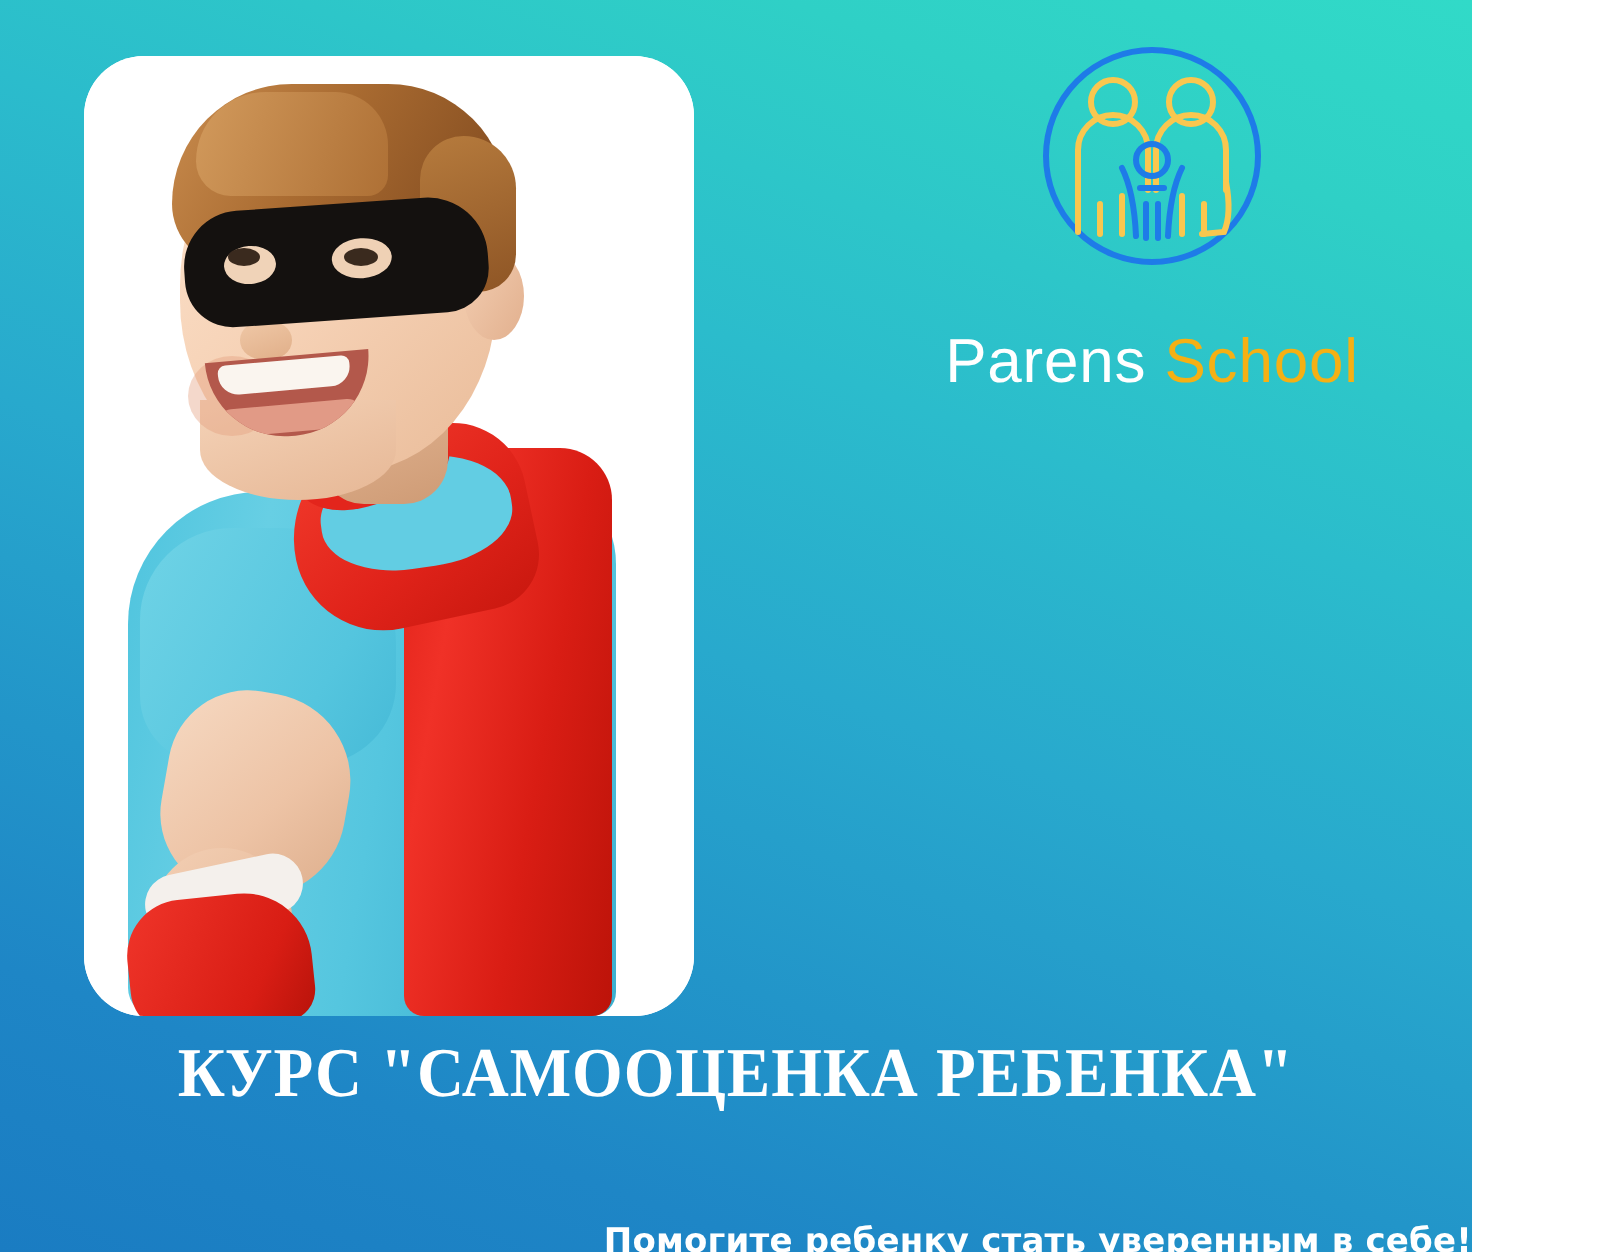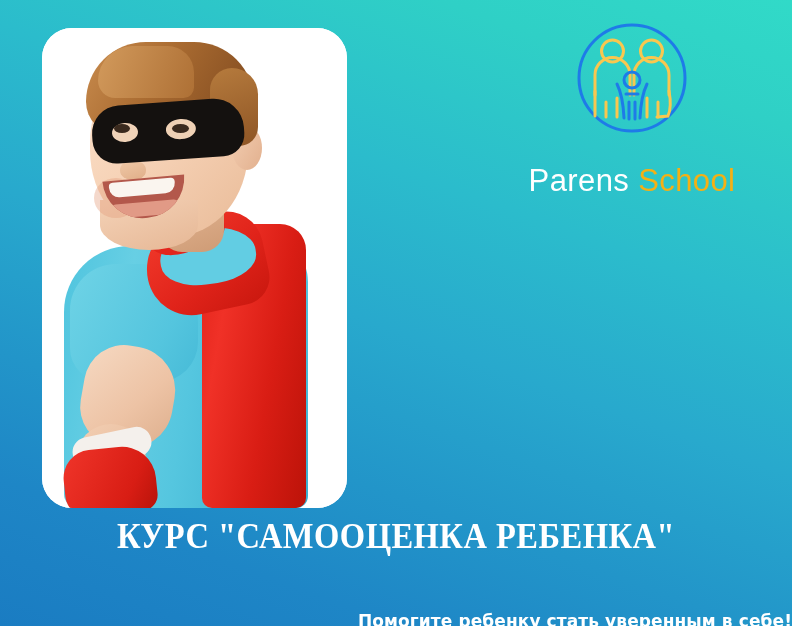--- a/index.html
+++ b/index.html
@@ -7,21 +7,21 @@
     margin: 0;
     padding: 0;
     background: #ffffff;
   }
   body {
     font-family: "Liberation Sans", sans-serif;
   }
 
   .promo-banner {
     position: relative;
-    width: 792px;
+    width: 736px;
     height: 626px;
     overflow: hidden;
     
     background: linear-gradient(200deg, #31DAC8 0%, #2FD0C6 14%, #2BBCCC 34%, #28A9CD 52%, #2295C9 70%, #1E86C6 84%, #1A7CC2 100%);
   }
 
   
   .photo-card {
     position: absolute;
     left: 42px;

